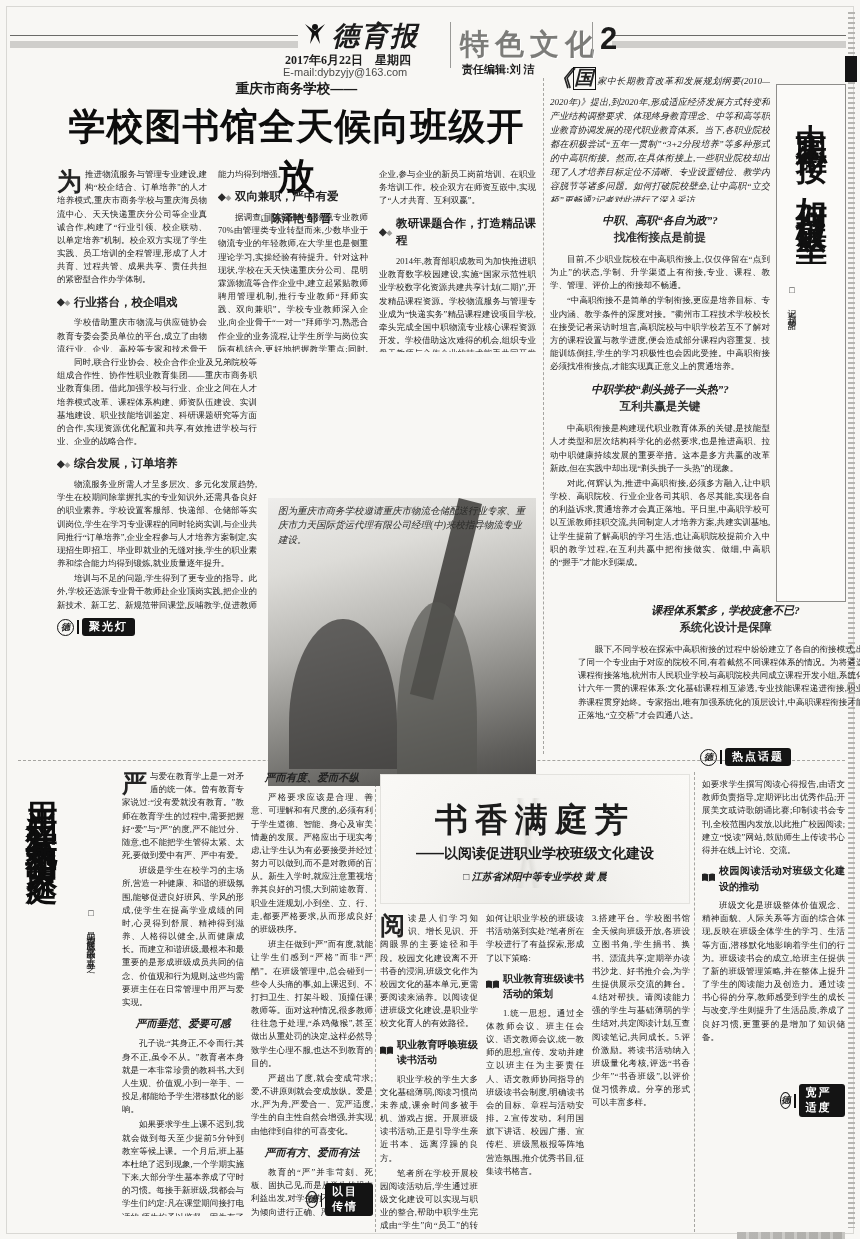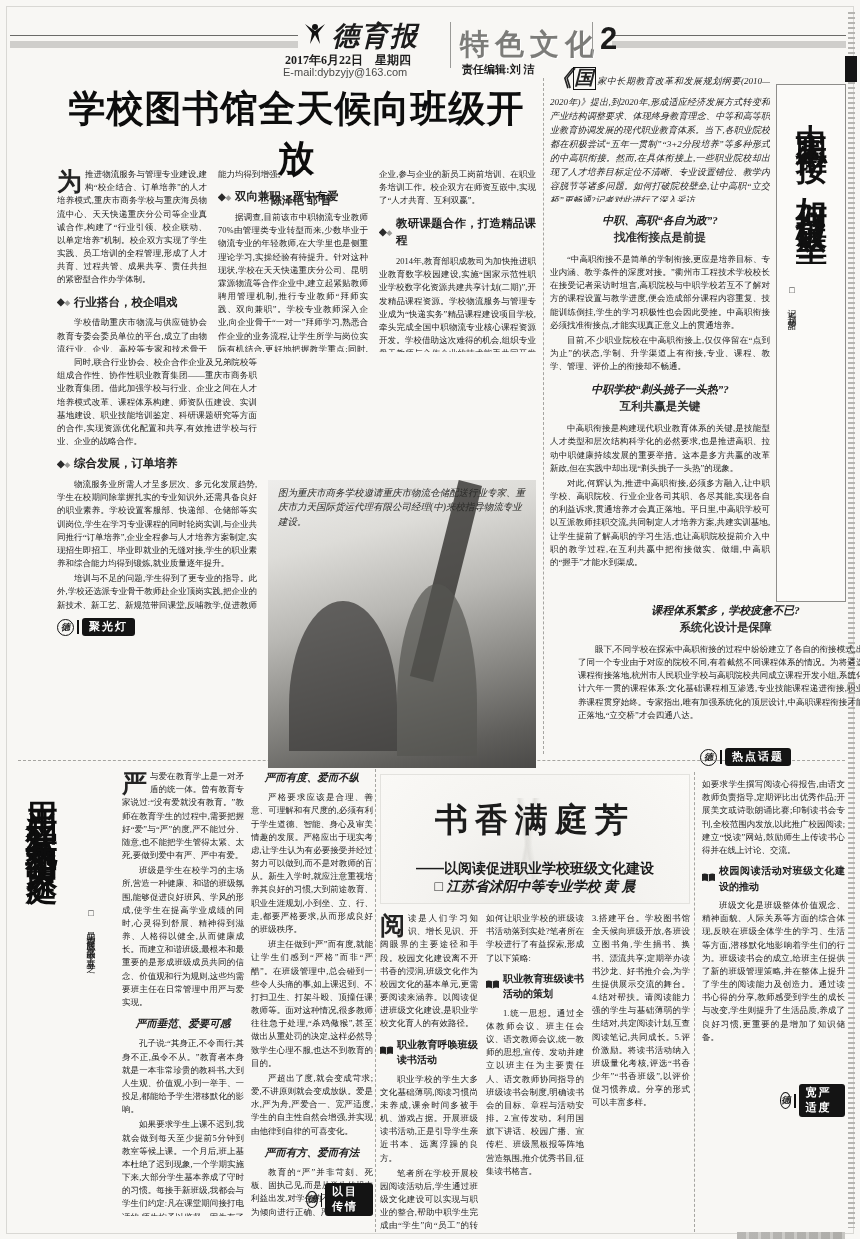--- a/index.html
+++ b/index.html
@@ -58,22 +58,22 @@
   .b-byline{font-size:9px;letter-spacing:2px;color:#222;}
   .c-title{font-size:32px;font-weight:bold;font-family:"Liberation Sans",sans-serif;letter-spacing:7px;color:#0d0d0d;}
   .c-byline{font-size:9px;letter-spacing:2px;}
   
   .d-head{background:radial-gradient(ellipse at 50% 135%,#e6e5e1 0%,#f4f3f0 55%,#faf9f6 100%);
           border:1px solid #e3e2de;text-align:center;position:relative;overflow:hidden;}
   .d-head:before{content:"";position:absolute;left:8%;top:18%;width:84%;height:70%;
           background:linear-gradient(100deg,transparent 46%,#dddcd8 47%,transparent 49%),
                      linear-gradient(80deg,transparent 46%,#dddcd8 47%,transparent 49%);opacity:.8;}
   .d-title{font-size:33px;font-weight:bold;font-family:"Liberation Sans",sans-serif;letter-spacing:7px;position:relative;margin-top:13px;}
-  .d-subtitle{font-size:14px;font-weight:bold;font-family:"Liberation Sans",sans-serif;margin-top:17px;position:relative;}
-  .d-byline{font-size:14px;font-style:italic;font-weight:bold;margin-top:0;position:relative;font-family:Liberation Serif, serif;}
+  .d-subtitle{font-size:14px;font-weight:bold;font-family:"Liberation Sans",sans-serif;margin-top:2px;position:relative;}
+  .d-byline{font-size:10px;font-style:italic;font-weight:bold;margin-top:7px;position:relative;font-family:Liberation Serif, serif;}
   .book-sub{font-family:"Liberation Sans",sans-serif;font-weight:bold;font-size:10px;margin:6px 0 5px 0;
             display:flex;align-items:center;gap:4px;text-indent:0;}
   .book-ico{flex:0 0 auto;}
   
   .vdash{position:absolute;width:0;border-left:1px dashed #a6a5a1;}
   .hdash{position:absolute;height:0;border-top:1px dashed #a6a5a1;}
   .edge-strip{position:absolute;background:repeating-linear-gradient(180deg,#b5b4b0 0 2px,transparent 2px 5px);}
   .intro-i{font-style:italic;}
   .gbox{display:inline-block;border:1.5px solid #111;font-weight:bold;font-size:19px;line-height:1.1;padding:0 1px;margin-right:1px;font-family:"Liberation Sans",sans-serif;}
   .gquote{font-size:22px;font-weight:bold;vertical-align:-2px;}
@@ -109,20 +109,21 @@
 
   <div class="edge-strip" style="left:848px;top:12px;width:7px;height:1216px;"></div>
   <div class="abs" style="left:845px;top:56px;width:12px;height:26px;background:#141414;"></div>
 
   <div class="vdash" style="left:543px;top:78px;height:676px;"></div>
   <div class="hdash" style="left:18px;top:760px;width:827px;"></div>
   <div class="vdash" style="left:375px;top:764px;height:468px;"></div>
   <div class="vdash" style="left:694px;top:772px;height:460px;"></div>
 
   <div class="abs" style="left:55px;top:80px;width:483px;height:676px;">
+    <div class="a-kicker">重庆市商务学校——</div>
     <div class="a-title" style="margin-top:4px;">学校图书馆全天候向班级开放</div>
     <div class="a-byline" style="margin-top:9px;">□ 陈泽艳  邹 晋</div>
 
     <div class="abs coltext" style="left:2px;top:88px;width:150px;height:184px;">
       <p class="para noind"><span class="dropcap">为</span><span>推进物流服务与管理专业建设,建构“校企结合、订单培养”的人才培养模式,重庆市商务学校与重庆海员物流中心、天天快递重庆分公司等企业真诚合作,构建了“行业引领、校企联动、以单定培养”机制。校企双方实现了学生实践、员工培训的全程管理,形成了人才共育、过程共管、成果共享、责任共担的紧密型合作办学体制。</span></p>
       <div class="subhead-diamond">
           <span class="dia"><span>◆</span><small>◆</small></span>
           <span>行业搭台，校企唱戏</span>
         </div>
       <p class="para">学校借助重庆市物流与供应链协会教育专委会委员单位的平台,成立了由物流行业、企业、高校等专家和技术骨干组成的专业教学指导委员会,定期召开会议,指导专业建设,开展校企合作。</p>
@@ -170,22 +171,22 @@
   <div class="abs" style="left:550px;top:62px;width:295px;height:708px;">
     <div class="abs coltext intro-i" style="left:0;top:0;width:220px;height:140px;font-size:9px;">
       <p class="para noind"><span class="gquote">《</span><span class="gbox">国</span><span>家中长期教育改革和发展规划纲要(2010—2020年)》提出,到2020年,形成适应经济发展方式转变和产业结构调整要求、体现终身教育理念、中等和高等职业教育协调发展的现代职业教育体系。当下,各职业院校都在积极尝试“五年一贯制”“3+2分段培养”等多种形式的中高职衔接。然而,在具体衔接上,一些职业院校却出现了人才培养目标定位不清晰、专业设置错位、教学内容脱节等诸多问题。如何打破院校壁垒,让中高职“立交桥”更畅通?记者对此进行了深入采访。</span></p>
     </div>
 
     <div class="abs coltext" style="left:0;top:142px;width:220px;height:392px;">
       <div class="cent-sub">
         <span class="l1">中职、高职“各自为政”?</span>
           <span class="l2">找准衔接点是前提</span>
       </div>
+      <p class="para">目前,不少职业院校在中高职衔接上,仅仅停留在“点到为止”的状态,学制、升学渠道上有衔接,专业、课程、教学、管理、评价上的衔接却不畅通。</p>
       <p class="para">“中高职衔接不是简单的学制衔接,更应是培养目标、专业内涵、教学条件的深度对接。”衢州市工程技术学校校长在接受记者采访时坦言,高职院校与中职学校若互不了解对方的课程设置与教学进度,便会造成部分课程内容重复、技能训练倒挂,学生的学习积极性也会因此受挫。中高职衔接必须找准衔接点,才能实现真正意义上的贯通培养。</p>
-      <p class="para">目前,不少职业院校在中高职衔接上,仅仅停留在“点到为止”的状态,学制、升学渠道上有衔接,专业、课程、教学、管理、评价上的衔接却不畅通。</p>
       <div class="cent-sub">
         <span class="l1">中职学校“剃头挑子一头热”?</span>
           <span class="l2">互利共赢是关键</span>
       </div>
       <p class="para">中高职衔接是构建现代职业教育体系的关键,是技能型人才类型和层次结构科学化的必然要求,也是推进高职、拉动中职健康持续发展的重要举措。这本是多方共赢的改革新政,但在实践中却出现“剃头挑子一头热”的现象。</p>
       <p class="para">对此,何辉认为,推进中高职衔接,必须多方融入,让中职学校、高职院校、行业企业各司其职、各尽其能,实现各自的利益诉求,贯通培养才会真正落地。平日里,中高职学校可以互派教师挂职交流,共同制定人才培养方案,共建实训基地,让学生提前了解高职的学习生活,也让高职院校提前介入中职的教学过程,在互利共赢中把衔接做实、做细,中高职的“握手”才能水到渠成。</p>
     </div>
 
     <div class="abs b-titlebox" style="left:226px;top:22px;width:68px;height:516px;">
       <div class="vert b-title" style="margin-top:14px;">中高职衔接，如何打破壁垒</div>

